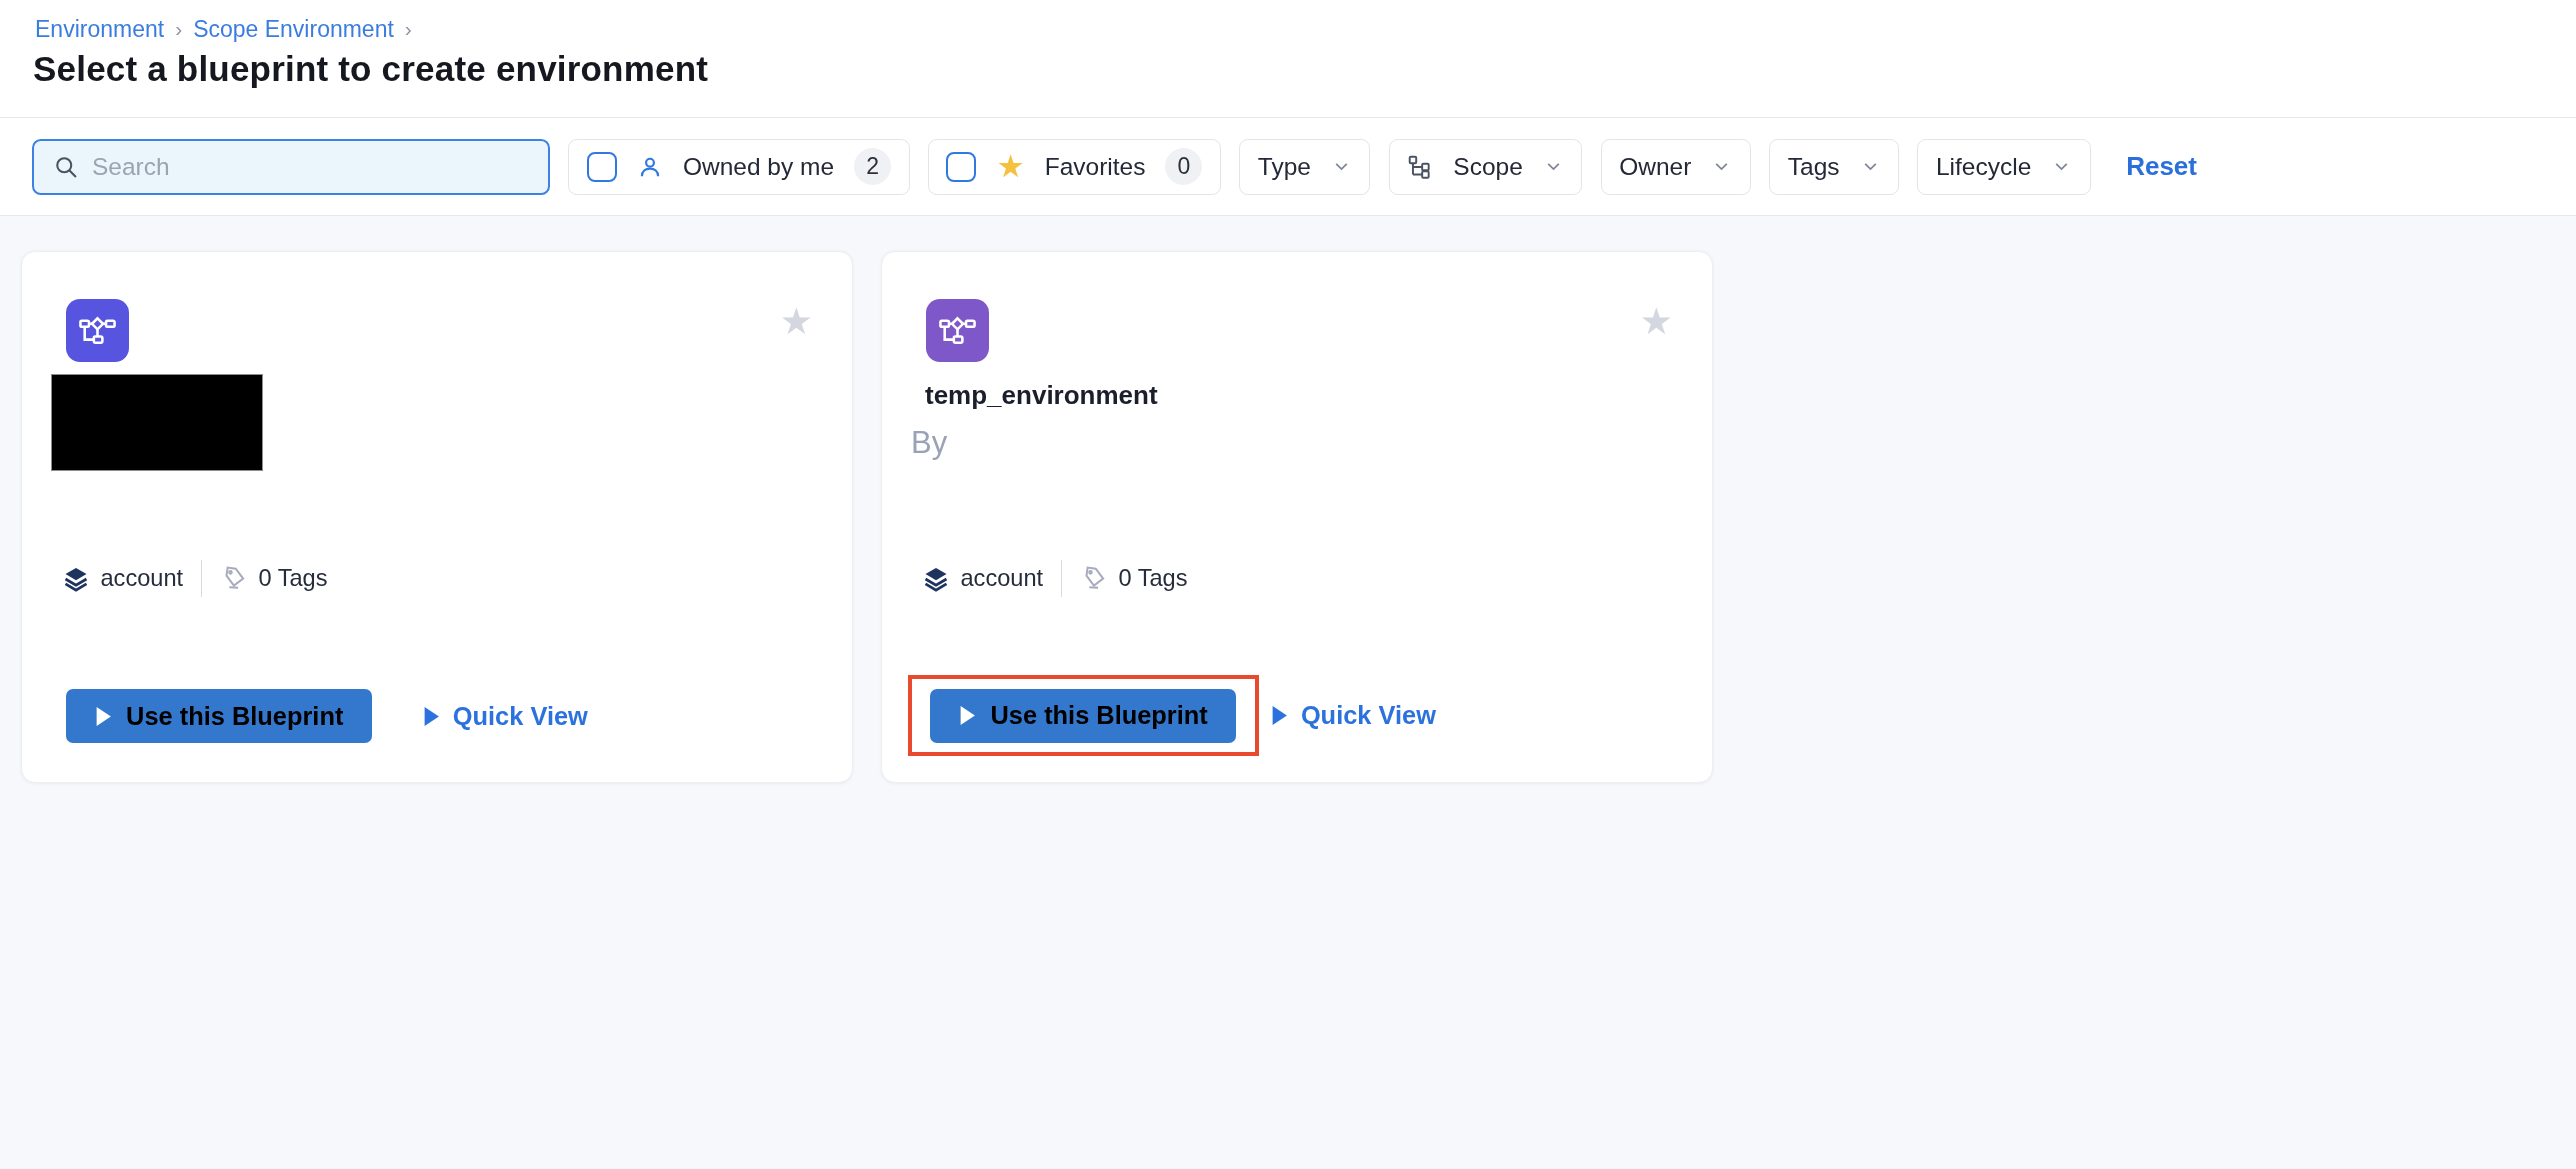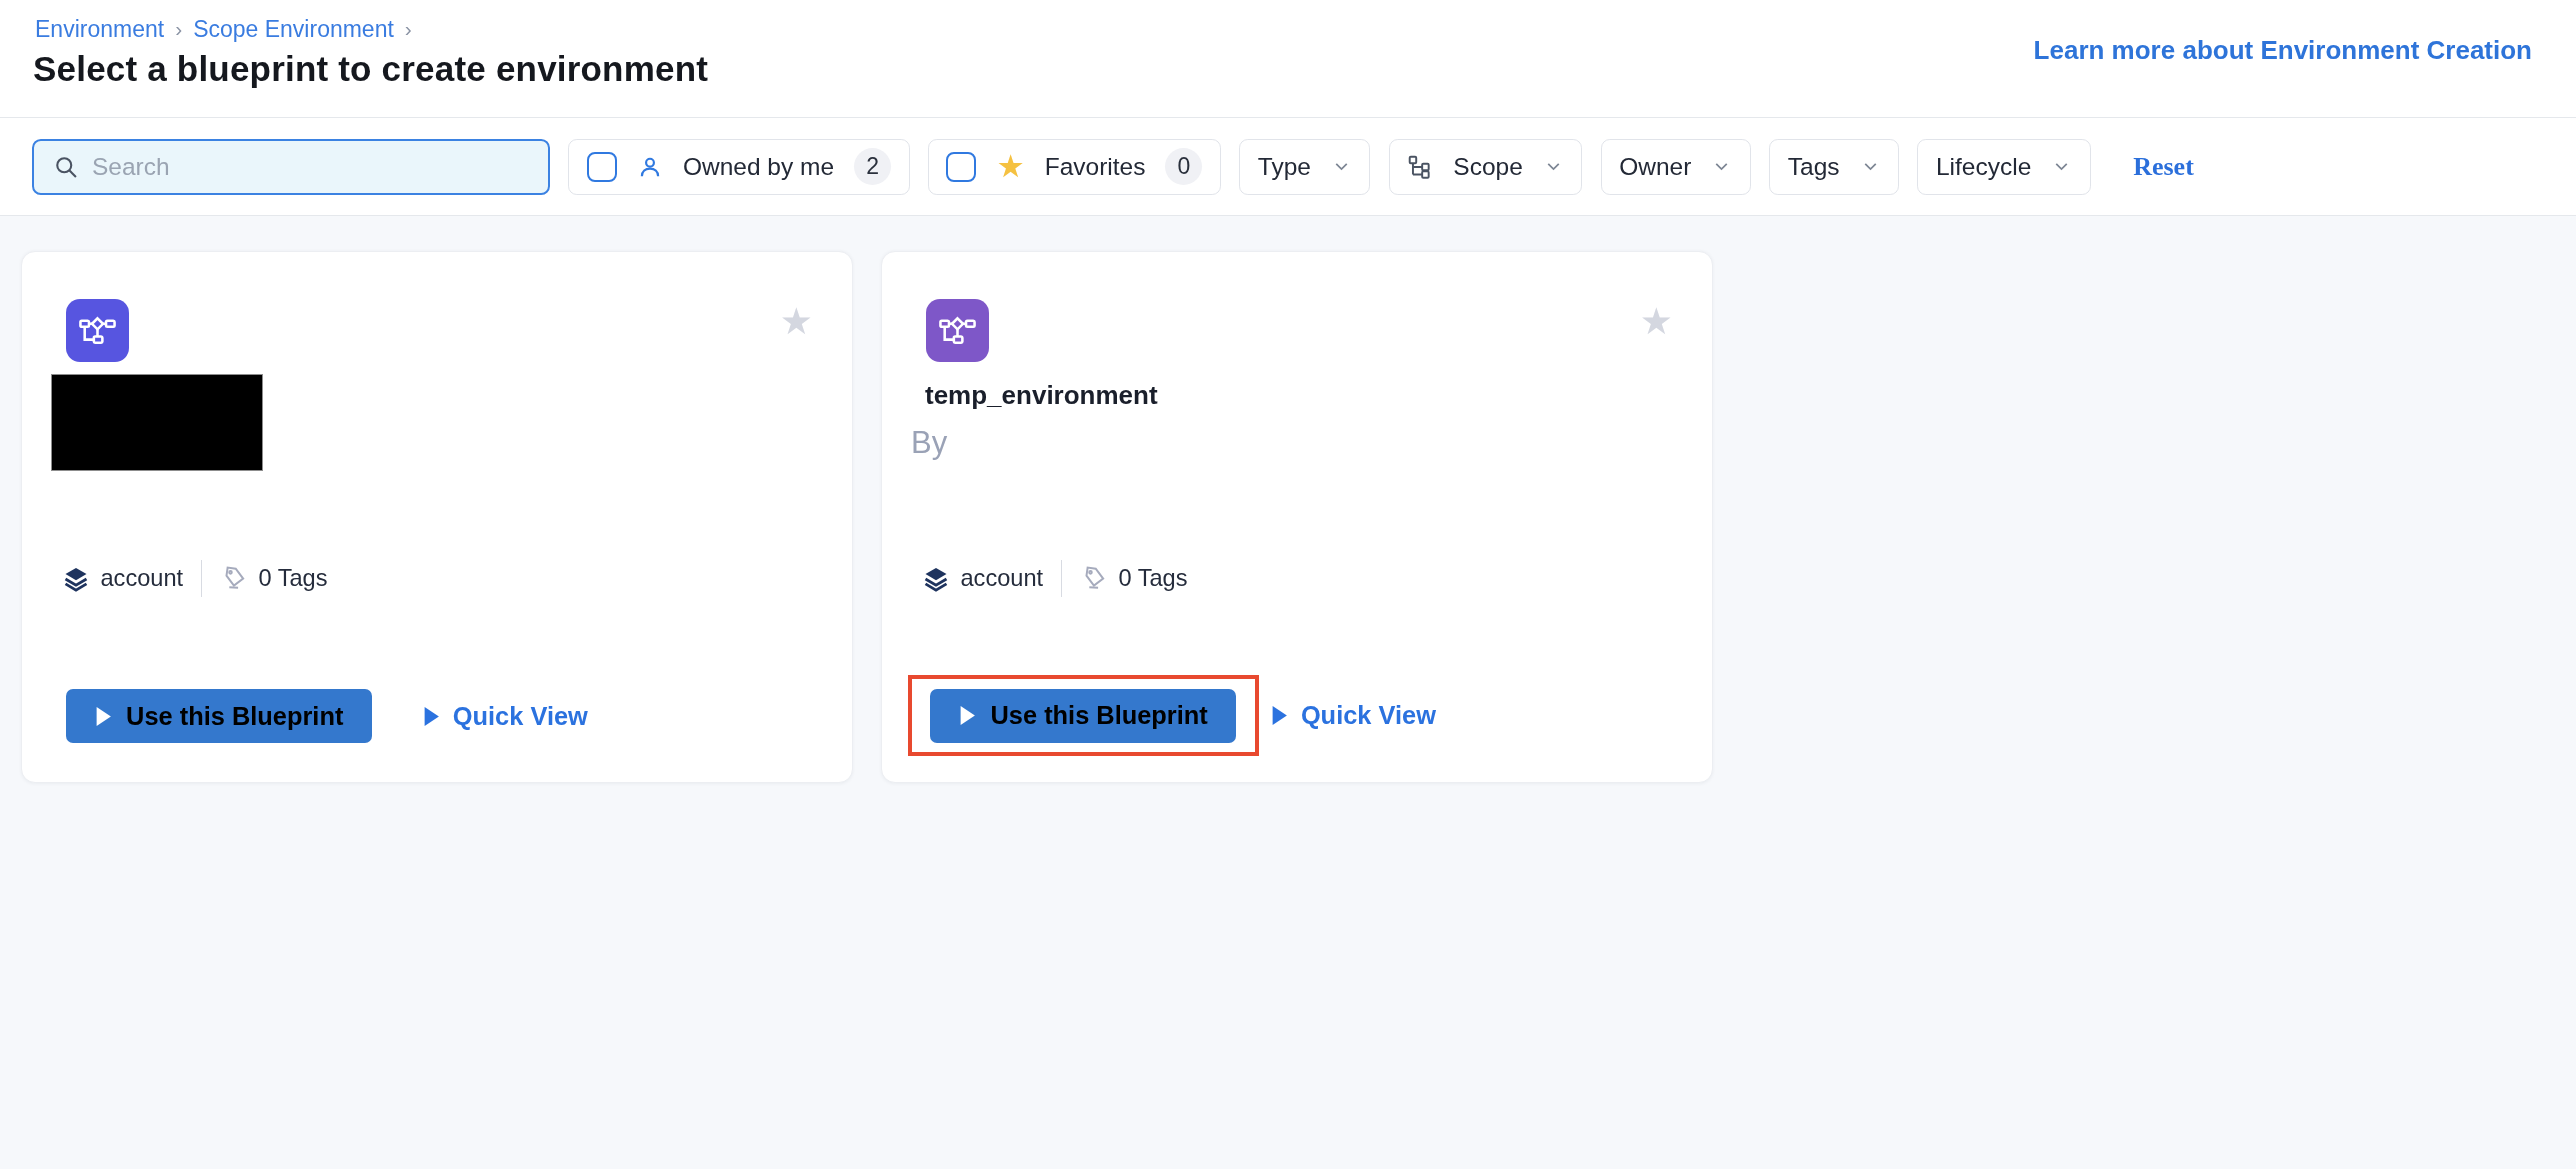--- a/index.html
+++ b/index.html
@@ -52,21 +52,21 @@
     width:30px;height:30px;box-sizing:border-box;border:2.6px solid #3079e0;
     border-radius:7.9px;background:#ffffff;flex:0 0 auto;
   }
   .badge{
     min-width:37px;height:37px;box-sizing:border-box;border-radius:19px;
     background:#f0f1f5;color:#2a303c;font-size:23px;
     display:flex;align-items:center;justify-content:center;padding:0 10.5px;
   }
   .fav-star{font-size:31.5px;color:#f5c141;line-height:1;}
   .chev{width:21px;height:21px;flex:0 0 auto;}
-  .reset-link{font-size:26px;font-weight:bold;color:#2b6fdb;margin-left:24px;cursor:pointer;font-family:Liberation Serif, serif;}
+  .reset-link{font-size:26px;font-weight:bold;color:#2b6fdb;margin-left:17px;cursor:pointer;}
   
   .content{
     position:absolute;left:0;top:216px;width:2576px;height:954px;
     background:#f6f8fb;
   }
   .card{
     position:absolute;top:35px;width:832px;height:532px;background:#ffffff;
     border:0.9px solid #eceef2;border-radius:14px;
     box-shadow:0 0.9px 3.5px rgba(25,32,56,.05);
     box-sizing:border-box;
@@ -107,21 +107,20 @@
 <body>
 
 <div class="header">
   <div class="breadcrumb">
     <span class="crumb-link">Environment</span>
     <span class="crumb-sep">›</span>
     <span class="crumb-link">Scope Environment</span>
     <span class="crumb-sep">›</span>
   </div>
   <div class="page-title">Select a blueprint to create environment</div>
-  <div class="learn-more">Learn more about Environment Creation</div>
 </div>
 
 <div class="filterbar">
 
   <div class="search-box">
     <span class="search-icon">
       <svg viewBox="0 0 24 24" width="28" height="28" fill="none" stroke="#4a5362" stroke-width="1.8">
         <circle cx="10.5" cy="10.5" r="6"></circle>
           <line x1="15" y1="15" x2="20.5" y2="20.5"></line>
       </svg>

